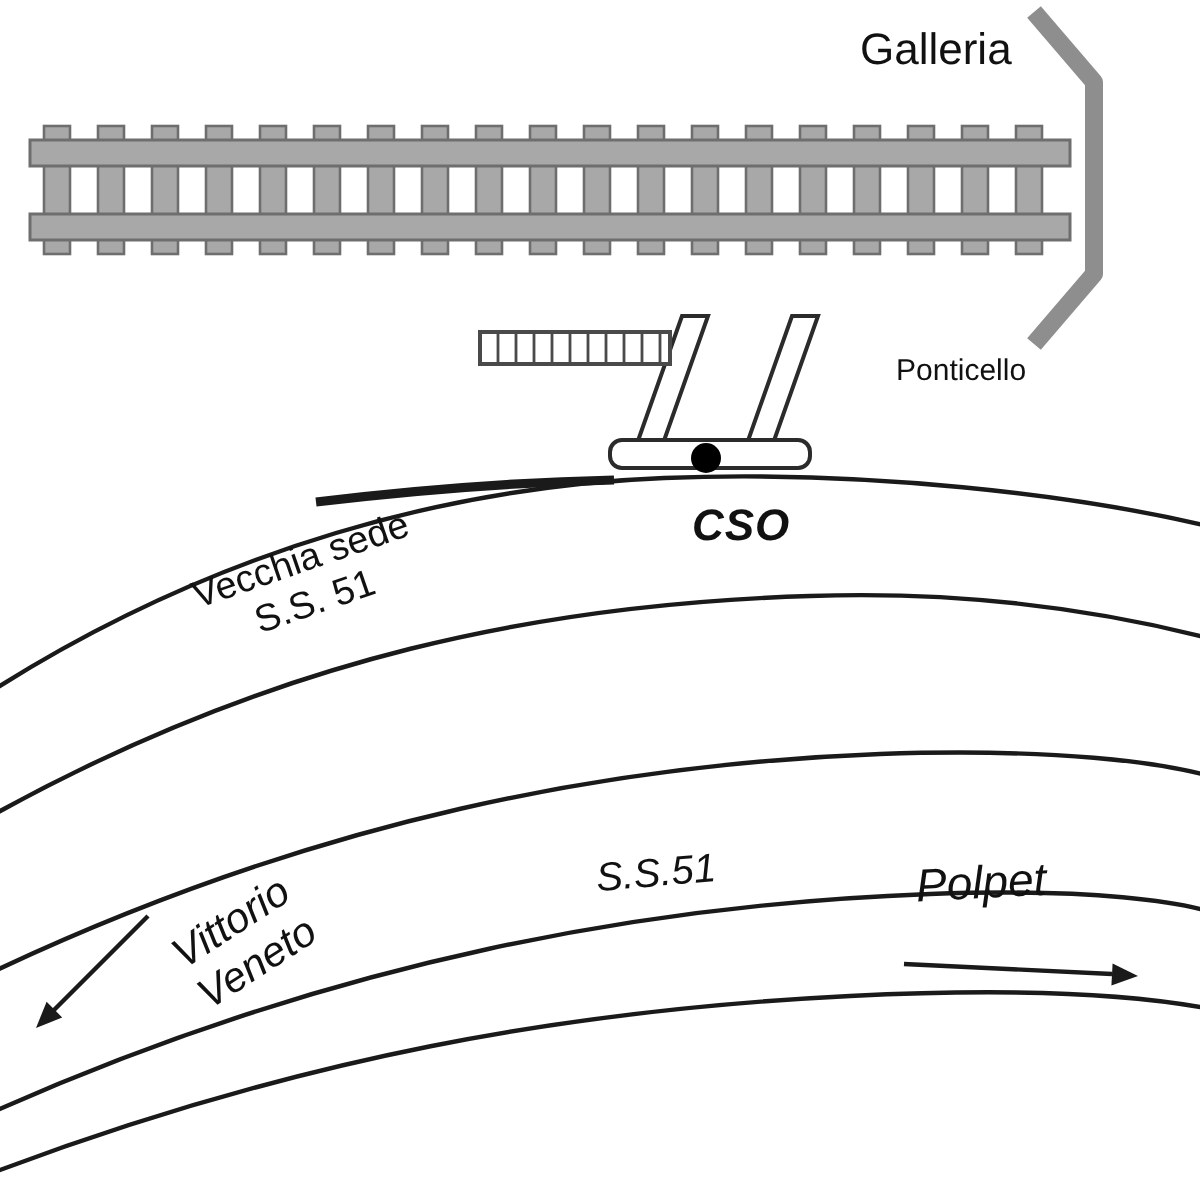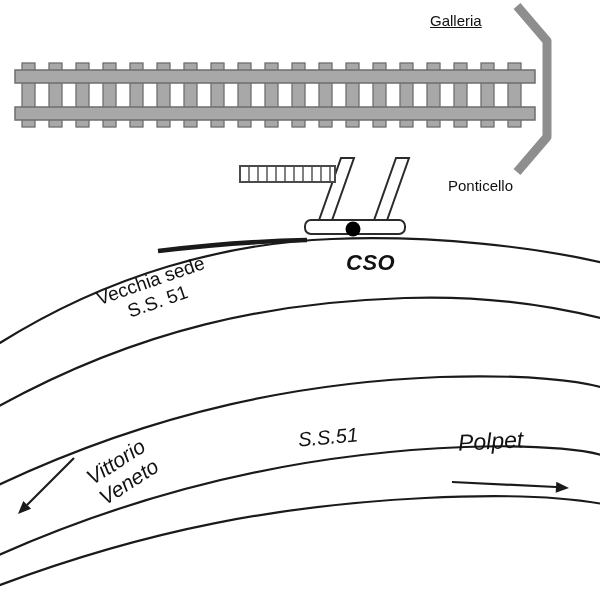--- a/index.html
+++ b/index.html
@@ -13,21 +13,21 @@
   .galleria-line{fill:none;stroke:#8e8e8e;stroke-width:9;stroke-linejoin:round;stroke-linecap:butt;}
   .road{fill:none;stroke:#1a1a1a;stroke-width:2.2;}
   .road-thick{fill:none;stroke:#1a1a1a;stroke-width:4.6;}
   .bridge-shape{fill:#ffffff;stroke:#2b2b2b;stroke-width:2;}
   .deck{fill:#ffffff;stroke:#4a4a4a;stroke-width:2;}
   .rungs{fill:none;stroke:#4a4a4a;stroke-width:1.4;}
   .arrow-line{fill:none;stroke:#1a1a1a;stroke-width:2.2;}
   .arrow-head{fill:#1a1a1a;stroke:none;}
   .label{position:absolute;white-space:nowrap;}
   .label span{display:block;}
-  .galleria-label{left:430px;top:12px;font-size:15px;text-decoration:underline;}
+  .galleria-label{left:430px;top:12px;font-size:22px;}
   .ponticello-label{left:412px;top:177px;font-size:15px;margin-left:36px;}
   .cso-label{left:346px;top:250px;font-size:22px;font-weight:700;font-style:italic;letter-spacing:.5px;text-align:center;}
   .vecchia-label{left:62px;top:300px;width:180px;text-align:center;font-size:19px;line-height:1.15;
     transform:rotate(-19deg);transform-origin:0 0;}
   .ss51-label{left:298px;top:426px;font-size:20px;font-style:italic;transform:rotate(-5deg);}
   .polpet-label{left:458px;top:428px;font-size:23px;font-style:italic;transform:rotate(-3deg);}
   .vittorio-label{left:40px;top:448px;width:165px;text-align:center;font-size:21px;font-style:italic;
     line-height:1.15;transform:rotate(-33deg);}
 </style>
 </head>

